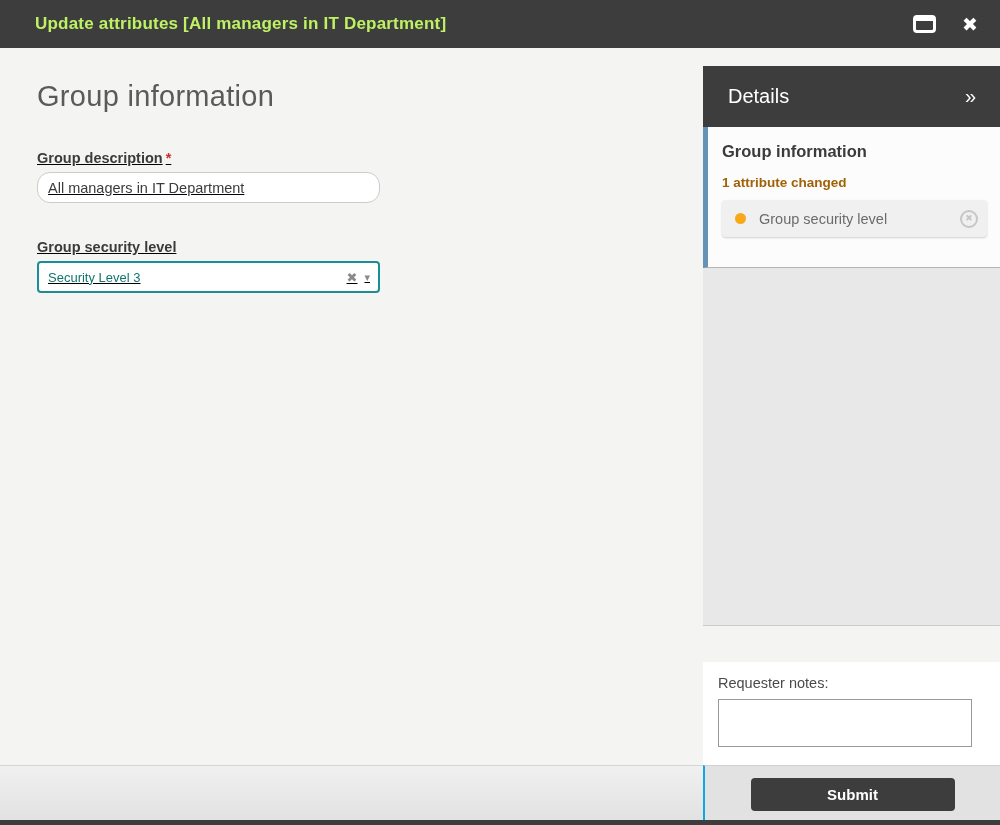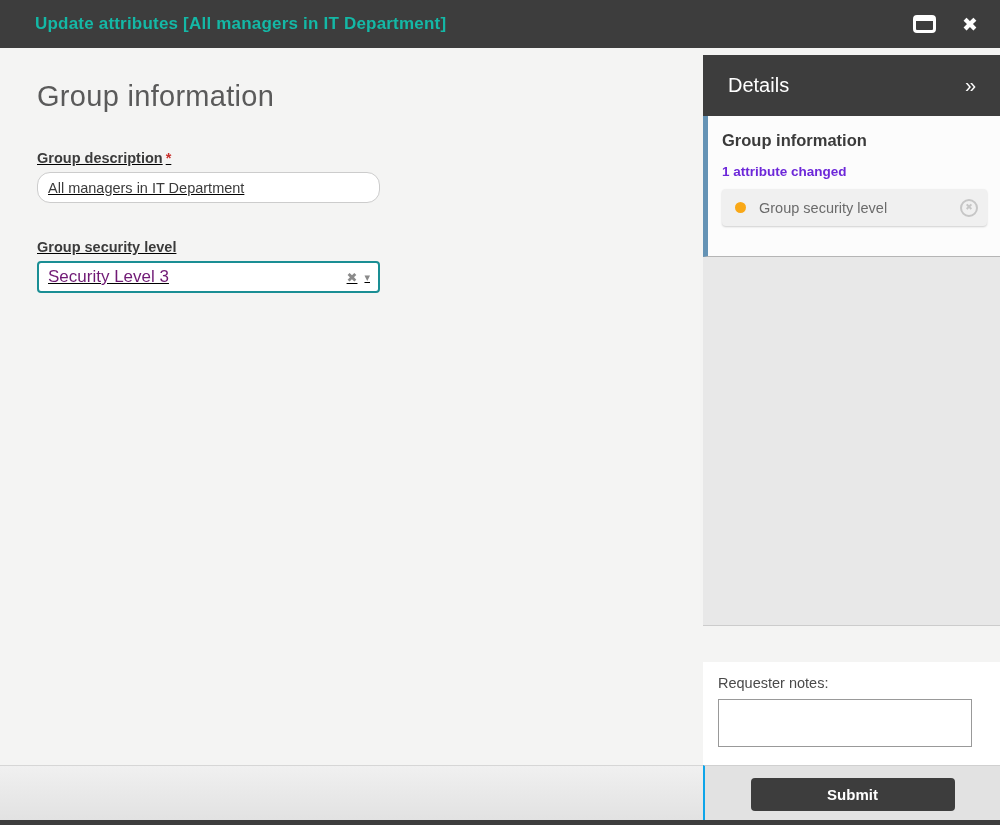--- a/index.html
+++ b/index.html
@@ -1,21 +1,21 @@
 <!DOCTYPE html>
 <html><head>
 <meta charset="utf-8">
 <style>
   * { margin:0; padding:0; box-sizing:border-box; }
   html,body { width:1000px; height:825px; font-family:"Liberation Sans","DejaVu Sans",sans-serif; }
   .window { width:1000px; height:825px; display:flex; flex-direction:column; background:#f4f4f3; overflow:hidden; }
 
   
   .titlebar { height:48px; background:#3d3d3d; display:flex; align-items:center; flex:0 0 auto; }
-  .titlebar-title { color:#14b8a6; font-size:17px; font-weight:700; padding-left:35px; flex:1;
+  .titlebar-title { color:#bef264; font-size:17px; font-weight:700; padding-left:35px; flex:1;
                     white-space:nowrap; letter-spacing:.2px; }
   .titlebar-icons { display:flex; align-items:center; gap:26px; padding-right:22px; }
   .maximize-icon { width:23px; height:18px; border:3px solid #ffffff; border-top-width:6px; border-radius:4px;
                    background:#3d3d3d; cursor:pointer; }
   .close-icon { color:#ffffff; font-size:19px; font-weight:700; cursor:pointer; line-height:1; }
 
   
   .body { flex:1 1 auto; display:flex; min-height:0; }
 
   
@@ -23,37 +23,37 @@
   .left-content { flex:1 1 auto; padding:32px 0 0 37px; }
   .page-heading { font-size:29px; font-weight:400; color:#5a5a5a; letter-spacing:.3px; }
   .form-group { margin-top:37px;text-decoration:underline; }
   .form-group + .form-group { margin-top:36px; }
   .field-label { font-size:14.5px; font-weight:700; color:#3b3b3b; margin-bottom:6px; }
   .required-marker { color:#c9302c; font-weight:700; margin-left:3px; }
   .text-input { width:343px; height:31px; border:1px solid #cccccc; border-radius:13px; background:#ffffff;
                 font-family:inherit; font-size:14.5px; color:#3b3b3b; padding:0 10px; outline:none; display:block; }
   .dropdown { width:343px; height:32px; border:2px solid #1a8e94; border-radius:4px; background:#ffffff;
               display:flex; align-items:center; padding:0 8px 0 9px; cursor:pointer; }
-  .dropdown-value { flex:1; font-size:17px; color:#701a75; }
+  .dropdown-value { flex:1; font-size:13px; color:#0f766e; }
   .dropdown-clear-icon { color:#8a8a8a; font-size:13px; font-weight:700; margin-right:7px; cursor:pointer; }
   .dropdown-caret-icon { color:#8a8a8a; font-size:11px; cursor:pointer; }
 
   .left-footer { flex:0 0 55px; border-top:1px solid #d6d6d6; background:linear-gradient(180deg,#f0f0f0,#e2e2e2); }
 
   
   .right-col { width:297px; flex:0 0 297px; display:flex; flex-direction:column; background:#f4f4f3; min-height:0; }
-  .details-header { margin-top:7px; height:61px; background:#3d3d3d; display:flex; align-items:center;
+  .details-header { margin-top:18px; height:61px; background:#3d3d3d; display:flex; align-items:center;
                     padding:0 24px 0 25px; flex:0 0 auto; }
   .details-title { color:#ffffff; font-size:20px; flex:1; }
   .collapse-icon { color:#ffffff; font-size:20px; cursor:pointer; }
 
   .changes-section { flex:0 0 141px; background:#fcfcfc; border-left:5px solid #6593b5;
                      border-bottom:1px solid #b5b5b5; padding:15px 13px 0 14px; }
   .changes-title { font-size:16.5px; font-weight:700; color:#3b3b3b; }
-  .changes-summary { font-size:13.5px; font-weight:700; color:#6d28d9; margin-top:14px; }
+  .changes-summary { font-size:13.5px; font-weight:700; color:#a16207; margin-top:14px; }
   .changed-attr-card { margin-top:10px; height:37px; background:#f0f0f0; border-radius:4px;
                        box-shadow:0 1px 2px rgba(0,0,0,.18); display:flex; align-items:center;
                        padding:0 9px 0 13px; cursor:pointer; }
   .changed-dot { width:11px; height:11px; border-radius:50%; background:#f9a817; margin-right:13px; flex:0 0 auto; }
   .changed-attr-label { flex:1; font-size:14.5px; color:#6b6b6b; }
   .revert-icon { width:18px; height:18px; border:2px solid #c6c6c6; border-radius:50%; color:#c6c6c6;
                  font-size:9px; font-weight:700; display:flex; align-items:center; justify-content:center;
                  cursor:pointer; line-height:1; }
 
   .right-filler { flex:1 1 auto; background:#e8e8e8; border-bottom:1px solid #cccccc; }

